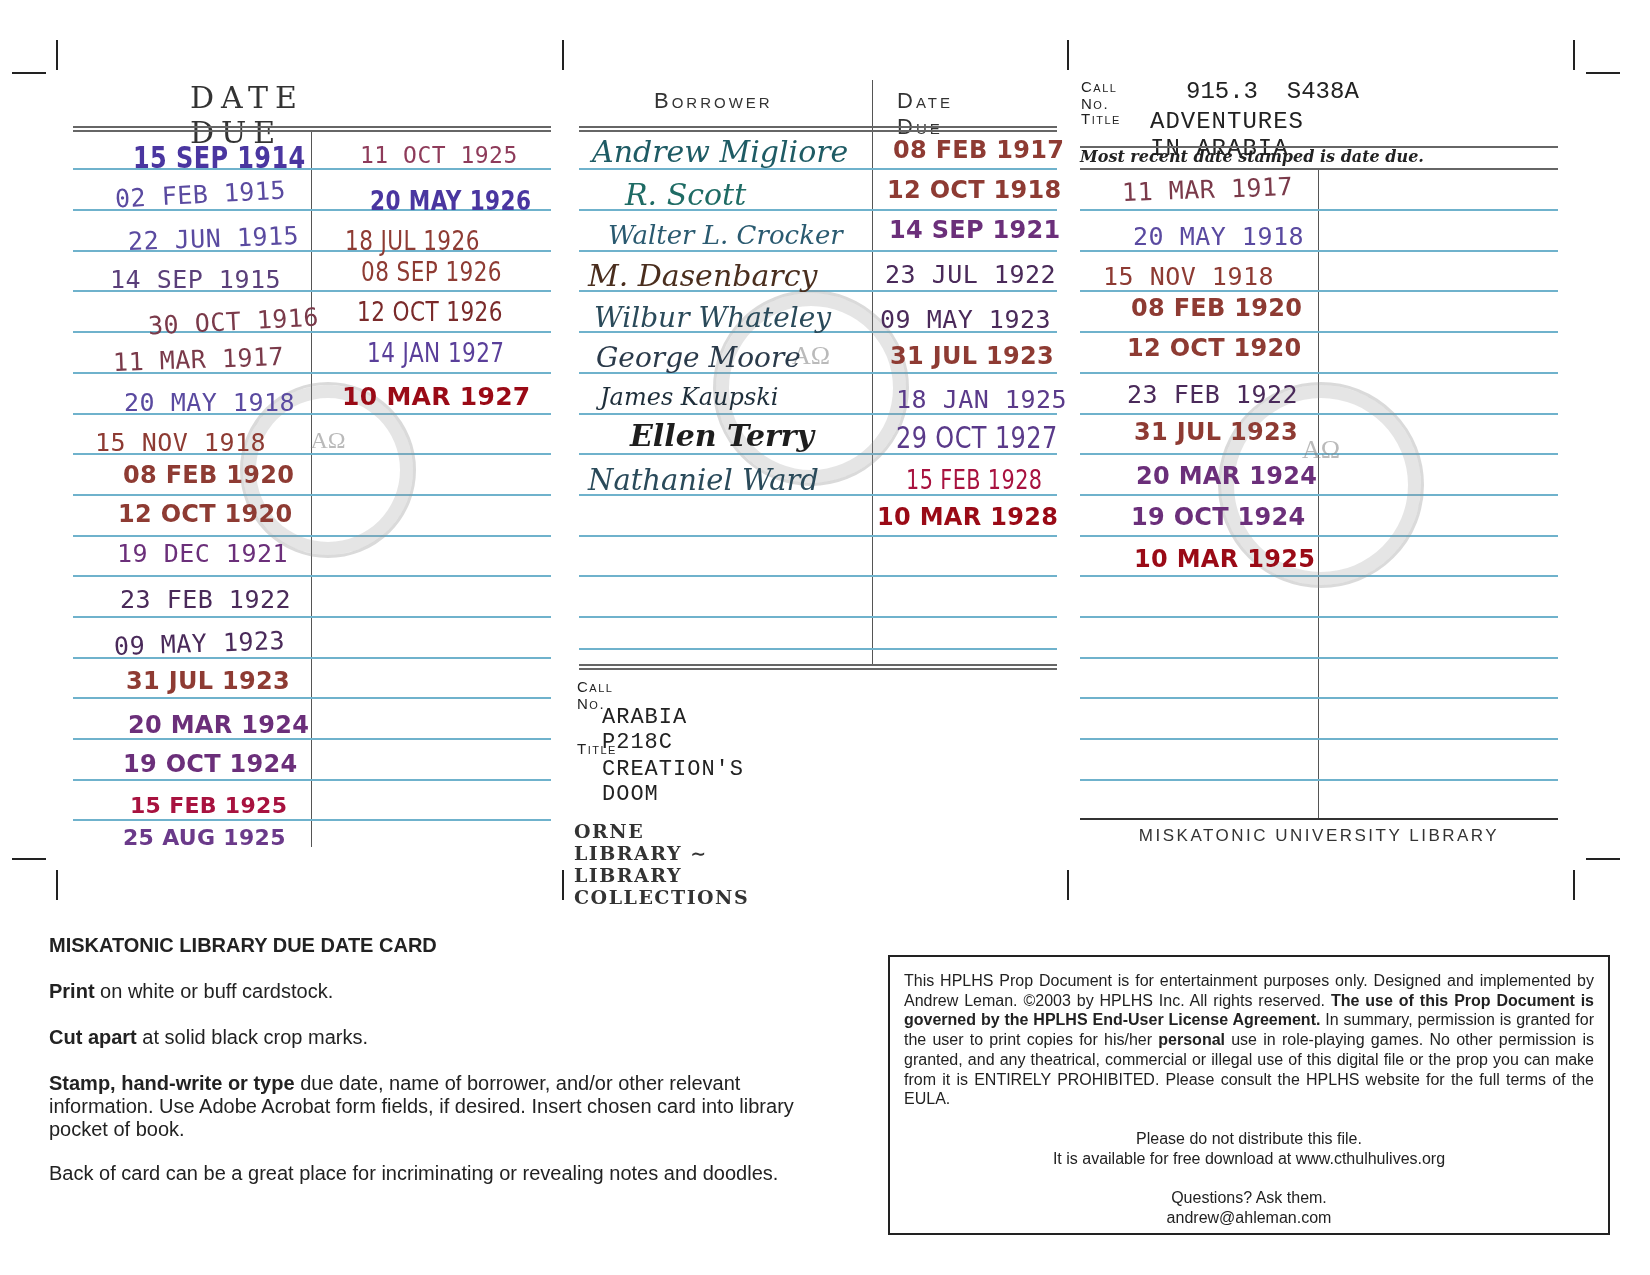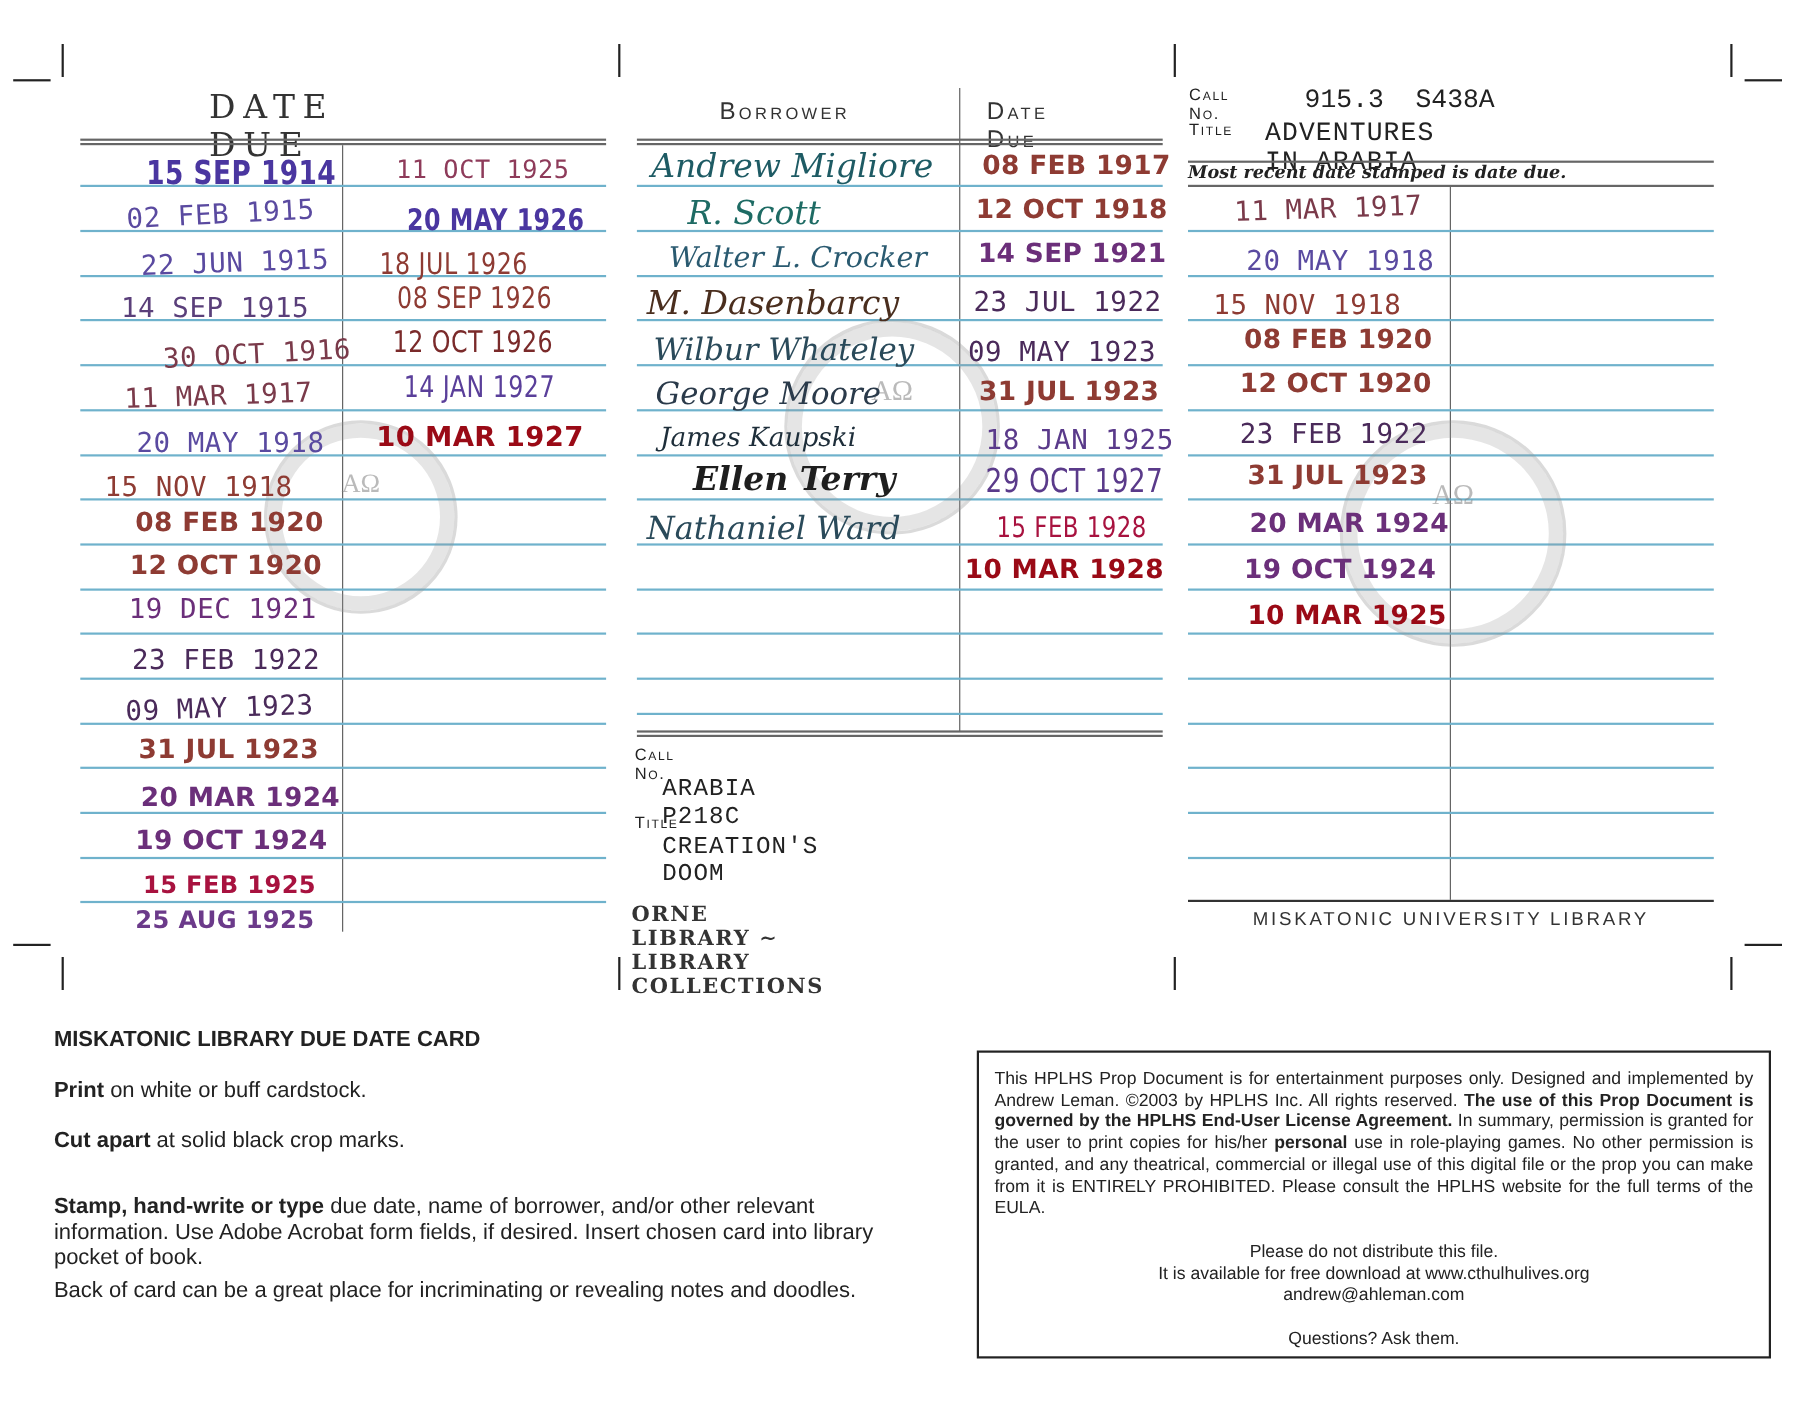--- a/index.html
+++ b/index.html
@@ -197,26 +197,26 @@
   <div class="abs" style="left:1080px;top:826px;width:478px;text-align:center;font-size:17px;letter-spacing:2.5px;color:#333;">MISKATONIC UNIVERSITY LIBRARY</div>
 </div>
 
 <div class="instr" style="top:934px;font-weight:bold;">MISKATONIC LIBRARY DUE DATE CARD</div>
 <div class="instr" style="top:980px;">
   <b>Print</b><span> on white or buff cardstock.</span>
 </div>
 <div class="instr" style="top:1026px;">
   <b>Cut apart</b><span> at solid black crop marks.</span>
 </div>
-<div class="instr" style="top:1072px;width:760px;margin-top:14px;">
+<div class="instr" style="top:1072px;width:760px;">
   <b>Stamp, hand-write or type</b><span> due date, name of borrower, and/or other relevant information. Use Adobe Acrobat form fields, if desired. Insert chosen card into library pocket of book.</span>
 </div>
 <div class="instr" style="top:1162px;">Back of card can be a great place for incriminating or revealing notes and doodles.</div>
 
 <div class="lic">
   <div class="just">
     <span>This HPLHS Prop Document is for entertainment purposes only. Designed and implemented by Andrew Leman. ©2003 by HPLHS Inc. All rights reserved. </span><b>The use of this Prop Document is governed by the HPLHS End-User License Agreement.</b><span> In summary, permission is granted for the user to print copies for his/her </span><b>personal</b><span> use in role-playing games. No other permission is granted, and any theatrical, commercial or illegal use of this digital file or the prop you can make from it is ENTIRELY PROHIBITED. Please consult the HPLHS website for the full terms of the EULA.</span>
   </div>
   <div class="center" style="margin-top:20px;">Please do not distribute this file.</div>
   <div class="center">It is available for free download at www.cthulhulives.org</div>
+  <div class="center" style="margin-top:20px;">Questions? Ask them.</div>
   <div class="center">andrew@ahleman.com</div>
-  <div class="center" style="margin-top:20px;">Questions? Ask them.</div>
 </div>
 
 </body></html>

